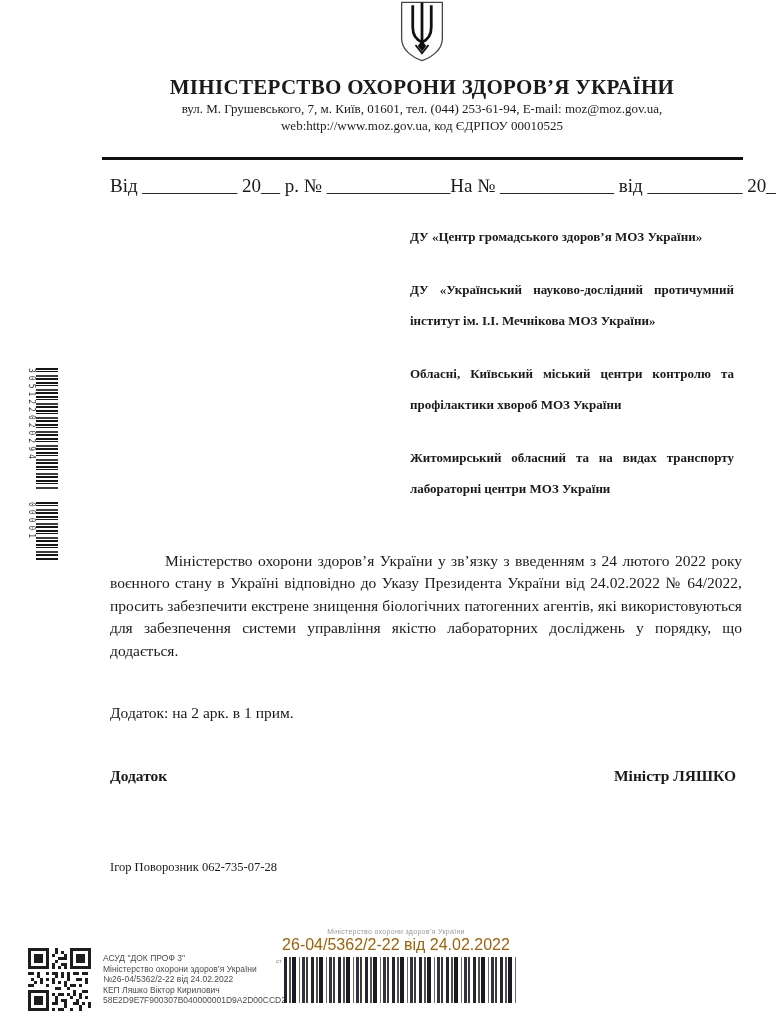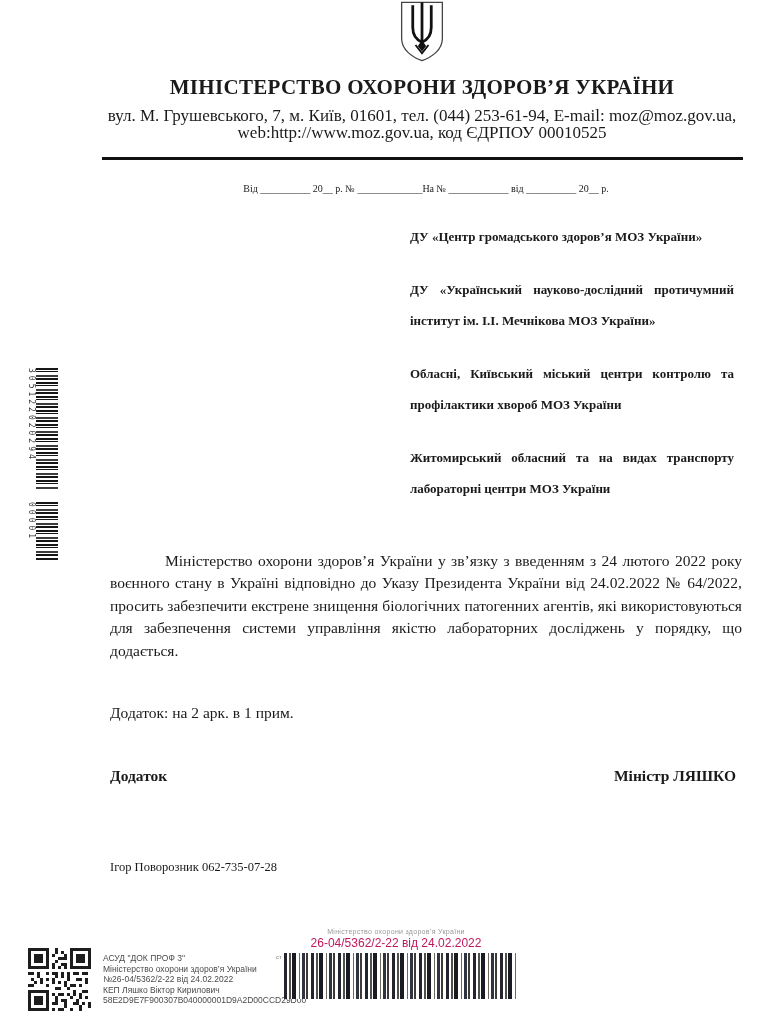--- a/index.html
+++ b/index.html
@@ -5,25 +5,25 @@
   html,body{margin:0;padding:0;background:#efefef;}
   .page{
     position:relative;width:776px;height:1024px;background:#ffffff;
     font-family:"Liberation Serif",serif;color:#1a1a1a;overflow:hidden;
     border-right:6px solid #4d7c0f;border-bottom:1px solid #cfcfcf;
   }
   
   .header{position:absolute;left:102px;top:0;width:640px;text-align:center;}
   .shield{display:inline-block;margin-top:1px;}
   .org-title{margin:8px 0 0;font-size:21px;font-weight:bold;letter-spacing:.3px;white-space:nowrap;}
-  .org-address{margin-top:7px;font-size:17px;line-height:17px;}
+  .org-address{font-size:13px;line-height:17px;}
   .header-rule{position:absolute;left:102px;top:157px;width:641px;height:3px;background:#111;}
   
-  .ref-line{position:absolute;left:110px;top:183px;width:632px;display:flex;
-            justify-content:center;font-size:10px;white-space:nowrap;}
+  .ref-line{position:absolute;left:110px;top:175px;width:632px;display:flex;
+            justify-content:space-between;font-size:19px;white-space:nowrap;}
   
   .recipients{position:absolute;left:402px;top:221px;width:340px;}
   .recipient{font-weight:bold;font-size:13px;line-height:31px;text-align:justify;margin:0 8px 22px;}
   
   .body-par{position:absolute;left:110px;top:550px;width:632px;font-size:15.5px;
             line-height:22.4px;text-align:justify;text-indent:55px;}
   .attachment{position:absolute;left:110px;top:688px;font-size:15.5px;margin-top:16px;}
   .sig-row{position:absolute;left:110px;top:767px;width:626px;display:flex;
            justify-content:space-between;font-weight:bold;font-size:15.5px;}
   .contact{position:absolute;left:110px;top:860px;font-size:12.5px;}
@@ -38,21 +38,21 @@
   .vcode-bottom{left:58px;top:502px;width:58px;}
   
   .esign{position:absolute;left:28px;top:948px;display:flex;align-items:center;}
   .qr{width:63px;height:63px;}
   .stamp-lines{margin-left:12px;font-family:"Liberation Sans",sans-serif;font-size:8.5px;
       line-height:10.6px;color:#4a4a4a;white-space:nowrap;}
   
   .reg-block{position:absolute;left:276px;top:928px;width:240px;text-align:center;
       font-family:"Liberation Sans",sans-serif;}
   .reg-org{font-size:7px;color:#9a9a9a;letter-spacing:.3px;}
-  .reg-number{font-size:12px;color:#be185d;margin-top:1px;}
+  .reg-number{font-size:16px;color:#a16207;margin-top:1px;}
   .reg-row{display:flex;align-items:flex-start;margin-top:3px;}
   .reg-unit{font-size:6px;color:#808080;margin-right:2px;line-height:8px;}
   .reg-barcode{flex:1;height:46px;background:repeating-linear-gradient(90deg,
       #23242d 0 3px,#fff 3px 5px,#50514a 5px 7px,#fff 7px 8px,
       #191a22 8px 12px,#fff 12px 15px,#6e6a5e 15px 16px,#fff 16px 18px,
       #2e3442 18px 21px,#fff 21px 22px,#403a36 22px 24px,#fff 24px 27px);}
 </style>
 </head>
 <body>
 

